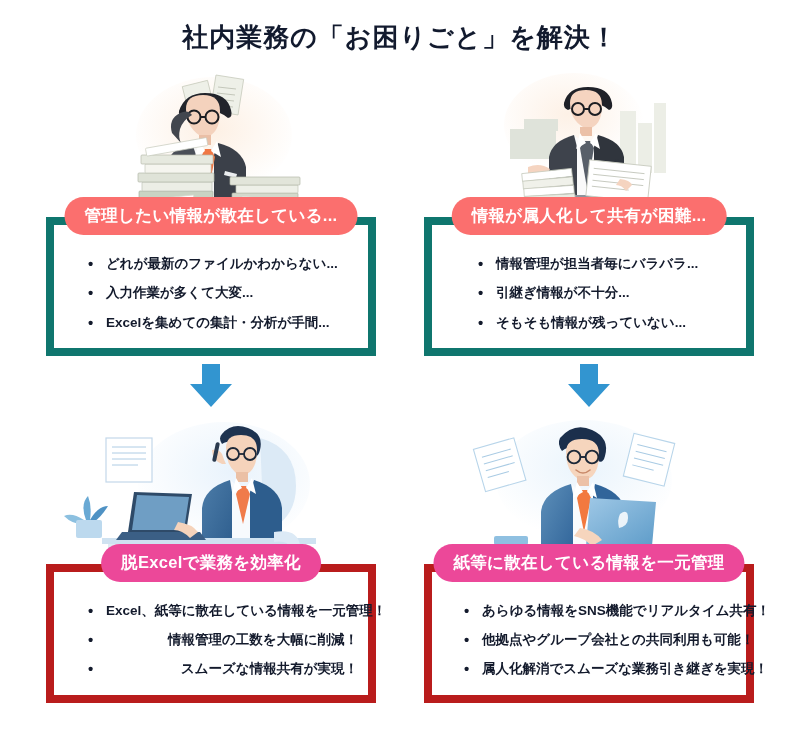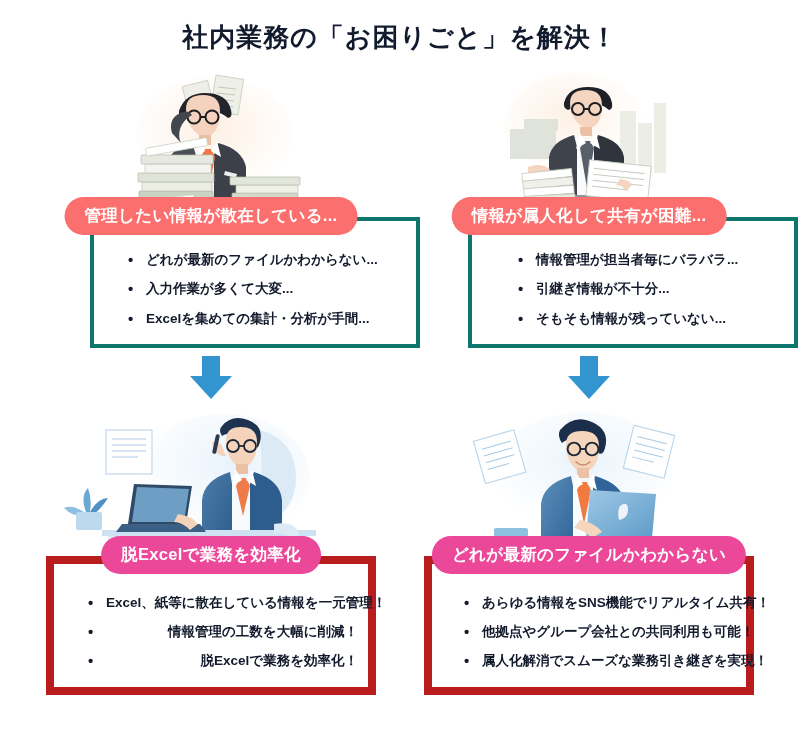--- a/index.html
+++ b/index.html
@@ -57,22 +57,21 @@
     box-sizing: border-box;
   }
   .card-body {
     box-sizing: border-box;
     width: 330px;
     min-height: 104px;
     padding: 30px 10px 16px 10px;
     background: #ffffff;
   }
   .card.problem .card-body {
-    border: 4px solid #0f766e;
-    margin-left: 44px;
+    border: 8px solid #0f766e;
   }
   .card.solution .card-body {
     border: 8px solid #b91c1c;
     text-align: right;
   }
 
   .banner {
     position: absolute;
     left: 50%;
     transform: translateX(-50%);
@@ -398,21 +397,21 @@
         <path d="M228 118 q24-4 26 14 l-6 18 l-8 0 l4-16 q-2-8-16-6z" fill="#dceaf6"></path>
       </svg>
     </div>
 
     <div class="card solution">
       <div class="banner blue">脱Excelで業務を効率化</div>
       <div class="card-body">
         <ul class="bullets">
           <li>Excel、紙等に散在している情報を一元管理！</li>
           <li>情報管理の工数を大幅に削減！</li>
-          <li>脱Excelで業務を効率化！</li>
+          <li>スムーズな情報共有が実現！</li>
         </ul>
       </div>
     </div>
   </div>
 
   <div class="column">
 
     <div class="illustration">
       <svg width="330" height="150" viewBox="0 0 330 150" xmlns="http://www.w3.org/2000/svg">
         <defs>
@@ -483,21 +482,21 @@
         </g>
 
         <path d="M156 114 q14 2 22 12 l-10 6 q-8-8-18-10z" fill="#f6d5bd"></path>
 
         <rect x="70" y="122" width="34" height="9" rx="2" fill="#8fc0e1"></rect>
         <rect x="70" y="131" width="34" height="4" rx="1" fill="#5e9cc9"></rect>
       </svg>
     </div>
 
     <div class="card solution">
-      <div class="banner blue">どれが最新のファイルかわからない</div>
+      <div class="banner blue">紙等に散在している情報を一元管理</div>
       <div class="card-body">
         <ul class="bullets" style="padding-left:22px;">
           <li>あらゆる情報をSNS機能でリアルタイム共有！</li>
           <li>他拠点やグループ会社との共同利用も可能！</li>
           <li>属人化解消でスムーズな業務引き継ぎを実現！</li>
         </ul>
       </div>
     </div>
   </div>
 </div>

